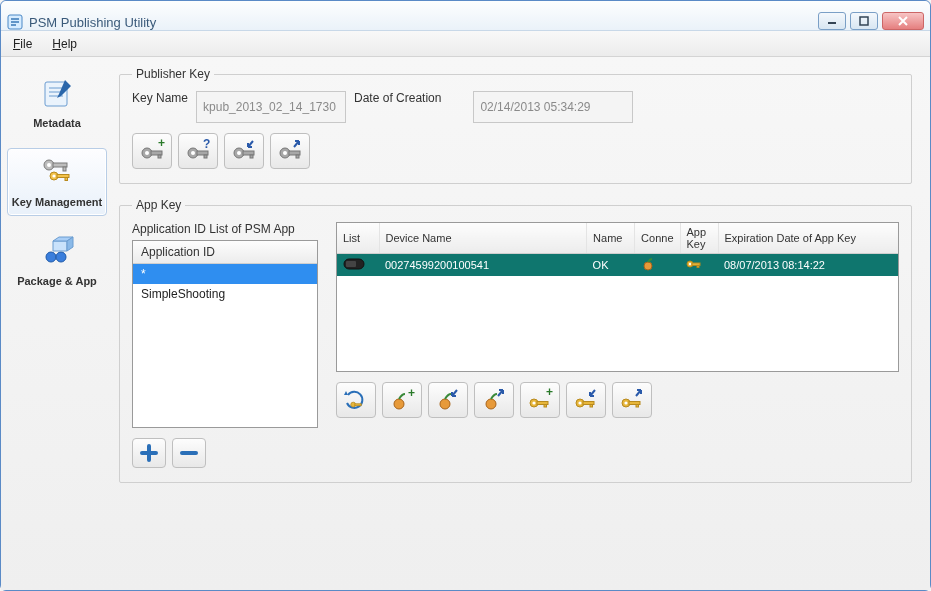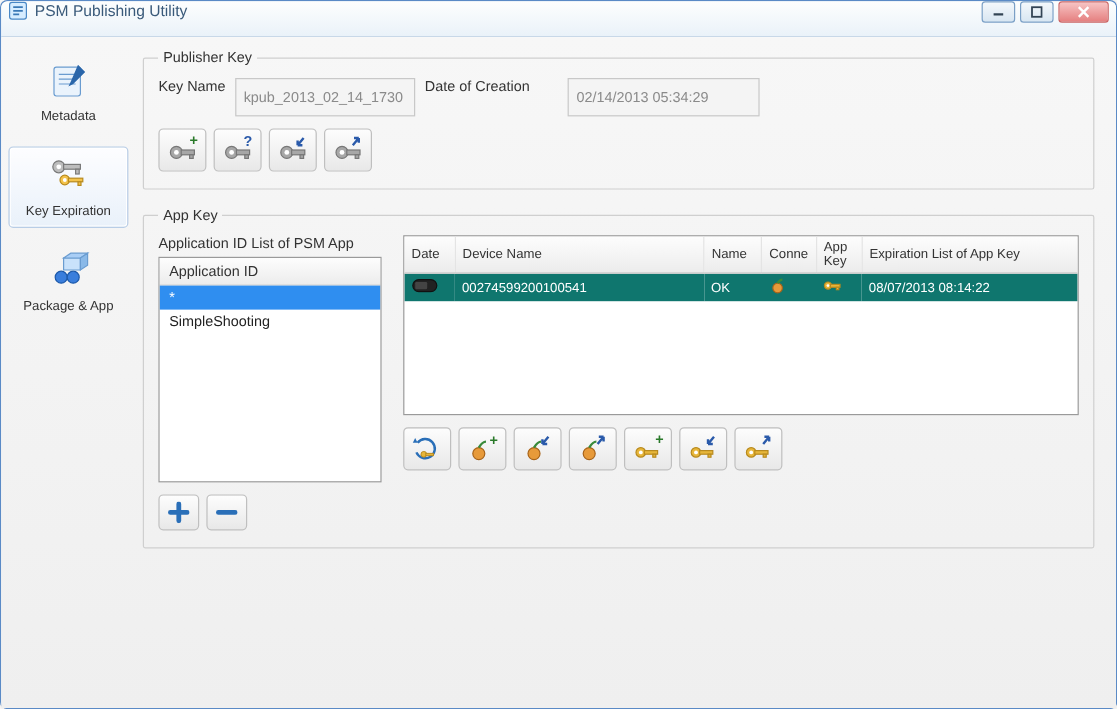--- a/index.html
+++ b/index.html
@@ -1,35 +1,35 @@
 <!DOCTYPE html>
 <html><head>
 <meta charset="utf-8">
 <style>
 * { box-sizing: border-box; margin: 0; padding: 0; font-family: "Segoe UI", Tahoma, sans-serif; font-size: 12px; }
 body { background: #fff; width: 931px; height: 591px; overflow: hidden; }
 
 .window { width: 931px; height: 591px; border: 1px solid #5a8ac6; border-radius: 6px; background: #fff; box-shadow: 0 0 6px rgba(0,0,0,0.15); display: flex; flex-direction: column; }
 
-.titlebar { height: 30px; background: linear-gradient(#fdfefe, #eaf2f9); border-bottom: 1px solid #c8d8e8; display: flex; align-items: flex-start; padding: 0 6px; border-radius: 6px 6px 0 0; }
+.titlebar { height: 30px; background: linear-gradient(#fdfefe, #eaf2f9); border-bottom: 1px solid #c8d8e8; display: flex; align-items: flex-end; padding: 0 6px; border-radius: 6px 6px 0 0; }
 .titlebar .app-icon { width: 16px; height: 16px; margin-right: 6px; display: flex; align-items: center; justify-content: center; }
 .titlebar .title { flex: 1; color: #3a5a7a; font-size: 13px; }
 .win-controls { display: flex; gap: 4px; }
 .win-btn { width: 28px; height: 18px; border: 1px solid #7a9fc6; border-radius: 3px; background: linear-gradient(#f4f8fc, #d8e6f2); display: flex; align-items: center; justify-content: center; cursor: pointer; }
 .win-btn.close { width: 42px; background: linear-gradient(#f7c4c4, #e57f7f); border-color: #c66; }
 .win-btn svg { display: block; }
 
 .menubar { height: 26px; background: linear-gradient(#f8f8f8, #ececec); border-bottom: 1px solid #d4d4d4; display: flex; align-items: center; padding: 0 12px; gap: 20px; }
 .menubar .menu-item { color: #222; cursor: pointer; }
 .menubar .menu-item .u { text-decoration: underline; }
 
 .content { flex: 1; display: flex; background: linear-gradient(#f7f7f7, #efefef); }
 
 .sidebar { width: 112px; padding: 12px 6px; display: flex; flex-direction: column; gap: 10px; }
-.side-item { border: 1px solid transparent; border-radius: 4px; padding: 6px 2px; display: flex; flex-direction: column; align-items: center; gap: 4px; cursor: pointer; text-align: center; line-height: 1.2; }
+.side-item { border: 1px solid transparent; border-radius: 4px; padding: 6px 2px; display: flex; flex-direction: column; align-items: center; gap: 4px; cursor: pointer; text-align: center; line-height: 1.2; font-weight: bold; }
 .side-item.selected { border-color: #b8cde6; background: linear-gradient(#fdfdff, #e9f1fa); box-shadow: inset 0 0 0 1px #fff; }
 .side-item .label { color: #333; font-size: 11px; }
 
 .main { flex: 1; padding: 10px 18px 10px 6px; }
 
 fieldset { border: 1px solid #cfcfcf; border-radius: 2px; padding: 10px 12px 14px; margin-bottom: 14px; background: transparent; }
 legend { padding: 0 4px; color: #333; font-size: 12px; }
 
 .row { display: flex; align-items: flex-start; gap: 8px; margin-bottom: 10px; }
 .field-label { color: #333; }
@@ -89,20 +89,24 @@
           </svg>
         </div>
       <div class="win-btn close">
           <svg width="12" height="10">
             <path d="M2 1 L10 9 M10 1 L2 9" stroke="#fff" stroke-width="2"></path>
           </svg>
         </div>
     </div>
   </div>
 
+  <div class="menubar">
+    <span class="menu-item"><span class="u">F</span><span>ile</span></span>
+    <span class="menu-item"><span class="u">H</span><span>elp</span></span>
+  </div>
 
   <div class="content">
 
     <div class="sidebar">
       <div class="side-item">
         <span>
           <svg width="40" height="34" viewBox="0 0 40 34">
               <rect x="8" y="6" width="22" height="24" rx="2" fill="#eaf3fc" stroke="#6a9cd0"></rect>
               <line x1="12" y1="12" x2="26" y2="12" stroke="#6a9cd0"></line>
               <line x1="12" y1="16" x2="26" y2="16" stroke="#6a9cd0"></line>
@@ -123,21 +127,21 @@
                 <rect x="20" y="8" width="3" height="4" fill="#bdbdbd" stroke="#7a7a7a"></rect>
               </g>
             <g transform="translate(12,16)">
                 <circle cx="5" cy="5" r="4" fill="#f3c24a" stroke="#b88a1e"></circle>
                 <circle cx="5" cy="5" r="1.6" fill="#fff"></circle>
                 <rect x="8" y="3.5" width="12" height="3" fill="#f3c24a" stroke="#b88a1e"></rect>
                 <rect x="16" y="6.5" width="2.5" height="3" fill="#f3c24a" stroke="#b88a1e"></rect>
               </g>
           </svg>
         </span>
-        <span class="label">Key Expiration</span>
+        <span class="label">Key Management</span>
       </div>
 
       <div class="side-item">
         <span>
           <svg width="40" height="34" viewBox="0 0 40 34">
             <ellipse cx="14" cy="24" rx="5" ry="5" fill="#3a7edc" stroke="#1e5aaa"></ellipse>
             <ellipse cx="24" cy="24" rx="5" ry="5" fill="#3a7edc" stroke="#1e5aaa"></ellipse>
             <path d="M16 8 L30 8 L30 18 L16 18 Z" fill="#c9e2fb" stroke="#6a9cd0"></path>
             <path d="M16 8 L22 4 L36 4 L30 8 Z" fill="#a9cef6" stroke="#6a9cd0"></path>
             <path d="M30 8 L36 4 L36 14 L30 18 Z" fill="#8ab9e8" stroke="#6a9cd0"></path>
@@ -237,26 +241,26 @@
                 <colgroup>
                     <col style="width:42px">
                     <col>
                     <col style="width:48px">
                     <col style="width:42px">
                     <col style="width:38px">
                     <col style="width:180px">
                   </colgroup>
                 <thead>
                   <tr>
-                    <th>Date</th>
+                    <th>List</th>
                     <th>Device Name</th>
                     <th>Name</th>
                     <th>Conne</th>
                     <th>App Key</th>
-                    <th>Expiration List of App Key</th>
+                    <th>Expiration Date of App Key</th>
                   </tr>
                 </thead>
                 <tbody>
                   <tr class="selected">
                     <td>
                       <svg width="22" height="12" viewBox="0 0 22 12">
                           <rect x="1" y="1" width="20" height="10" rx="5" fill="#222" stroke="#111"></rect>
                           <rect x="3" y="3" width="10" height="6" rx="1" fill="#444"></rect>
                         </svg>
                     </td>

